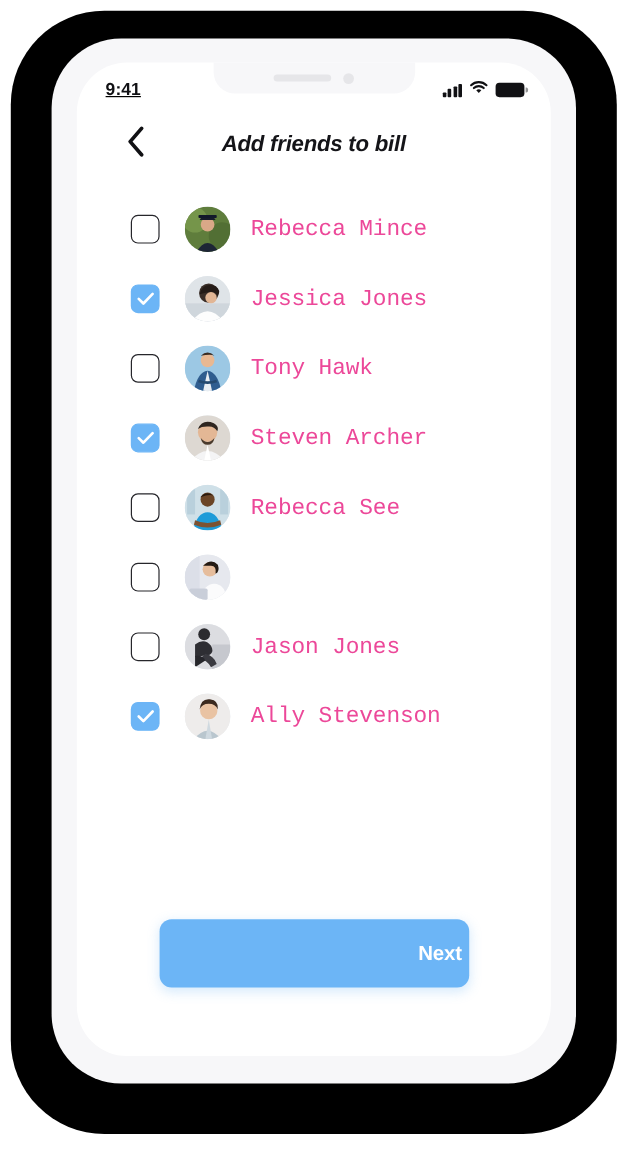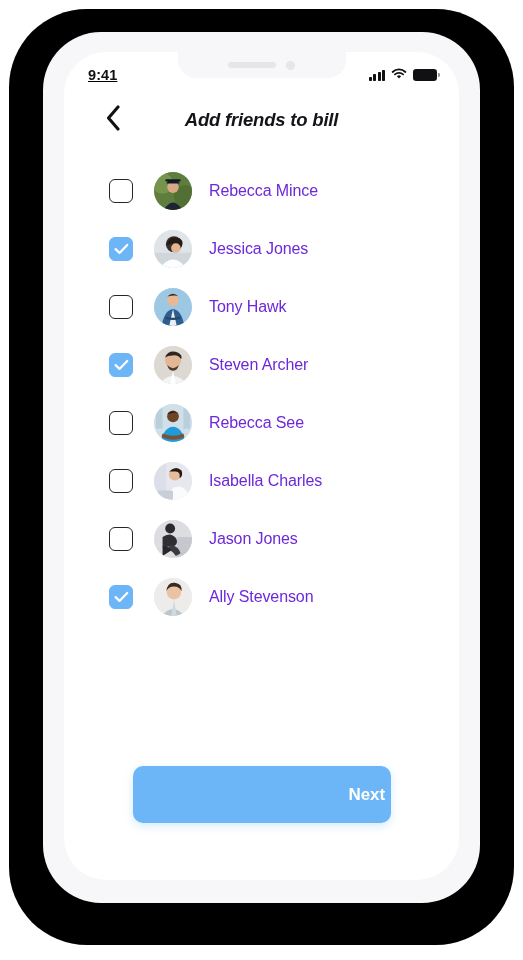--- a/index.html
+++ b/index.html
@@ -224,24 +224,25 @@
     border-radius: 50%;
     margin-left: 21px;
     overflow: hidden;
     position: relative;
     background: #e9edf1;
   }
   .avatar svg { display: block; width: 100%; height: 100%; }
 
   .friend-name {
     margin-left: 17px;
-    font-size: 16px;
-    color: #6d28d9;
+    font-size: 19px;
+    color: #ec4899;
     letter-spacing: -0.1px;
     white-space: nowrap;
+    font-family: Liberation Mono, monospace;
   }
 
   
   .next-btn {
     position: absolute;
     left: 69px;
     top: 714px;
     width: 258px;
     height: 57px;
     border: none;
@@ -398,21 +399,20 @@
         <span class="avatar">
           <svg viewBox="0 0 40 40" preserveAspectRatio="xMidYMid slice">
             <rect width="40" height="40" fill="#e6e8ee"></rect>
             <rect x="0" y="0" width="13" height="40" fill="#dcdfe8"></rect>
             <circle cx="22" cy="13" r="6.4" fill="#e6bd9c"></circle>
             <path d="M16 10 q7 -7 13 -1 q2 6 -2 8 q1 -7 -4 -7 q-4 0 -7 0Z" fill="#241b14"></path>
             <path d="M12 40 q6 -16 16 -14 q8 2 9 14 Z" fill="#fbfbfc"></path>
             <rect x="4" y="30" width="16" height="10" rx="1.5" fill="#c9ced9"></rect>
           </svg>
         </span>
-        <span class="friend-name">Isabella Charles</span>
       </div>
 
       <div class="friend-row">
         <span class="checkbox">
           
         </span>
         <span class="avatar">
           <svg viewBox="0 0 40 40" preserveAspectRatio="xMidYMid slice">
             <rect width="40" height="40" fill="#dcdde1"></rect>
             <rect x="24" y="18" width="16" height="22" fill="#c6c8ce"></rect>

